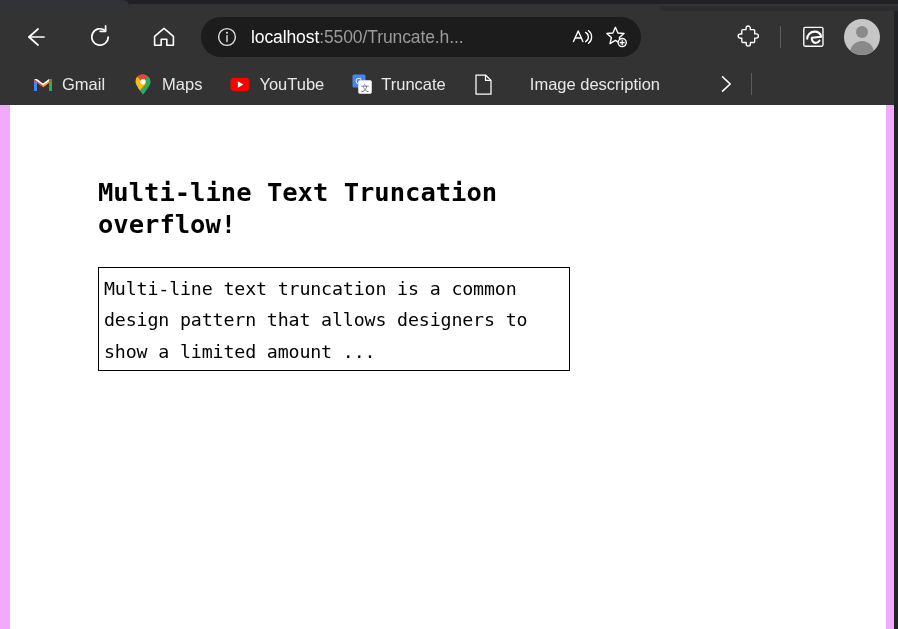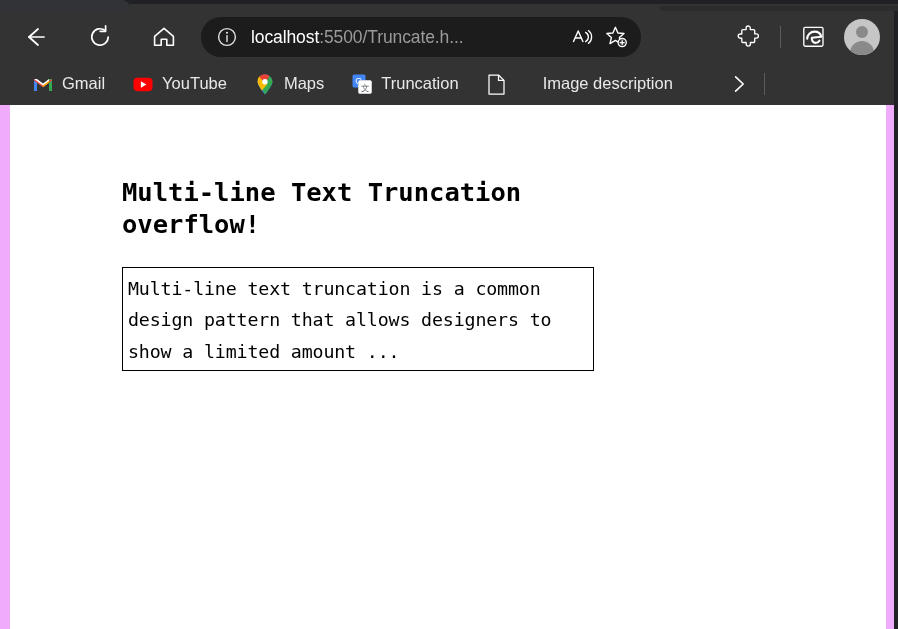--- a/index.html
+++ b/index.html
@@ -136,21 +136,21 @@
     height: 42px;
     background: #333333;
     display: flex;
     align-items: center;
     padding: 0 18px 0 24px;
     flex: none;
     overflow: hidden;
   }
   .bm {
     display: flex;
-    align-items: flex-start;
+    align-items: center;
     gap: 9px;
     padding: 5px 9px;
     border-radius: 5px;
     cursor: pointer;
     white-space: nowrap;
     flex: none;
   }
   .bm-label {
     color: #e8e8e8;
     font-size: 16.5px;
@@ -166,21 +166,21 @@
 
   
   .viewport {
     flex: 1;
     background: #ffffff;
     margin: 0 8px 0 10px;
     position: relative;
     overflow: hidden;
   }
   .page {
-    padding: 72px 0 0 112px;
+    padding: 72px 0 0 88px;
   }
   h1.page-title {
     font-family: "DejaVu Sans Mono", "Liberation Mono", monospace;
     font-size: 25.5px;
     font-weight: bold;
     color: #000;
     line-height: 1.25;
     letter-spacing: 0px;
     width: 400px;
     margin-bottom: 26px;
@@ -297,51 +297,51 @@
           <path d="M16 3 L16 15 L19 15 L19 3 Z" fill="#34a853"></path>
           <path d="M1 3 L10 9.6 L19 3 L19 4.4 L10 11.2 L1 4.4 Z" fill="#ea4335"></path>
           <path d="M10 9.6 L16 5.1 L16 6.6 L10 11.2 Z" fill="#fbbc04"></path>
         </svg>
       </span>
       <span class="bm-label">Gmail</span>
     </div>
 
     <div class="bm" style="margin-left:10px;">
       <span class="bm-ico">
-        <svg width="21" height="15" viewBox="0 0 21 15">
-          <rect x="0.5" y="0.5" width="20" height="14" rx="4" fill="#ff0000"></rect>
-          <path d="M8.3 4.2 L14 7.5 L8.3 10.8 Z" fill="#ffffff"></path>
-        </svg>
-      </span>
-      <span class="bm-label">YouTube</span>
-    </div>
-
-    <div class="bm" style="margin-left:10px;">
-      <span class="bm-ico">
         <svg width="18" height="21" viewBox="0 0 18 21">
           <path d="M9 20.5 C9 20.5 16.4 11.8 16.4 7.8 A7.4 7.4 0 0 0 9 0.5 A7.4 7.4 0 0 0 1.6 7.8 C1.6 11.8 9 20.5 9 20.5 Z" fill="#4285f4"></path>
           <path d="M9 20.5 C9 20.5 16.4 11.8 16.4 7.8 A7.4 7.4 0 0 0 13.5 2 L4.8 12.2 Z" fill="#34a853"></path>
           <path d="M3.2 2.6 A7.4 7.4 0 0 0 1.6 7.8 C1.6 10 3.9 13.7 5.9 16.4 L11.5 9.9 Z" fill="#fbbc04"></path>
           <path d="M13.5 2 A7.4 7.4 0 0 0 3.2 2.6 L9 9.4 Z" fill="#ea4335"></path>
           <circle cx="9" cy="7.8" r="2.7" fill="#ffffff"></circle>
         </svg>
       </span>
       <span class="bm-label">Maps</span>
     </div>
 
     <div class="bm" style="margin-left:10px;">
       <span class="bm-ico">
+        <svg width="21" height="15" viewBox="0 0 21 15">
+          <rect x="0.5" y="0.5" width="20" height="14" rx="4" fill="#ff0000"></rect>
+          <path d="M8.3 4.2 L14 7.5 L8.3 10.8 Z" fill="#ffffff"></path>
+        </svg>
+      </span>
+      <span class="bm-label">YouTube</span>
+    </div>
+
+    <div class="bm" style="margin-left:10px;">
+      <span class="bm-ico">
         <svg width="20" height="20" viewBox="0 0 20 20">
           <rect x="0.5" y="0.5" width="13" height="13" rx="1.5" fill="#4285f4"></rect>
           <text x="3.2" y="10.4" font-family="Liberation Sans, sans-serif" font-size="9" fill="#ffffff">G</text>
           <rect x="6.5" y="6.5" width="13" height="13" rx="1.5" fill="#ffffff" stroke="#dadce0" stroke-width="0.8"></rect>
           <text x="9" y="16.5" font-family="Liberation Sans, sans-serif" font-size="8.5" fill="#5f6368">文</text>
         </svg>
       </span>
-      <span class="bm-label">Truncation</span>
+      <span class="bm-label">Truncate</span>
     </div>
 
     <div class="bm" style="margin-left:10px;gap:36px;">
       <span class="bm-ico">
         <svg width="17" height="21" viewBox="0 0 17 21">
           <path d="M1 1 L10.5 1 L16 6.4 L16 20 L1 20 Z" fill="none" stroke="#ffffff" stroke-width="1.25" stroke-linejoin="round"></path>
           <path d="M10.5 1 L10.5 6.4 L16 6.4" fill="none" stroke="#ffffff" stroke-width="1.25" stroke-linejoin="round"></path>
         </svg>
       </span>
       <span class="bm-label">Image description</span>

